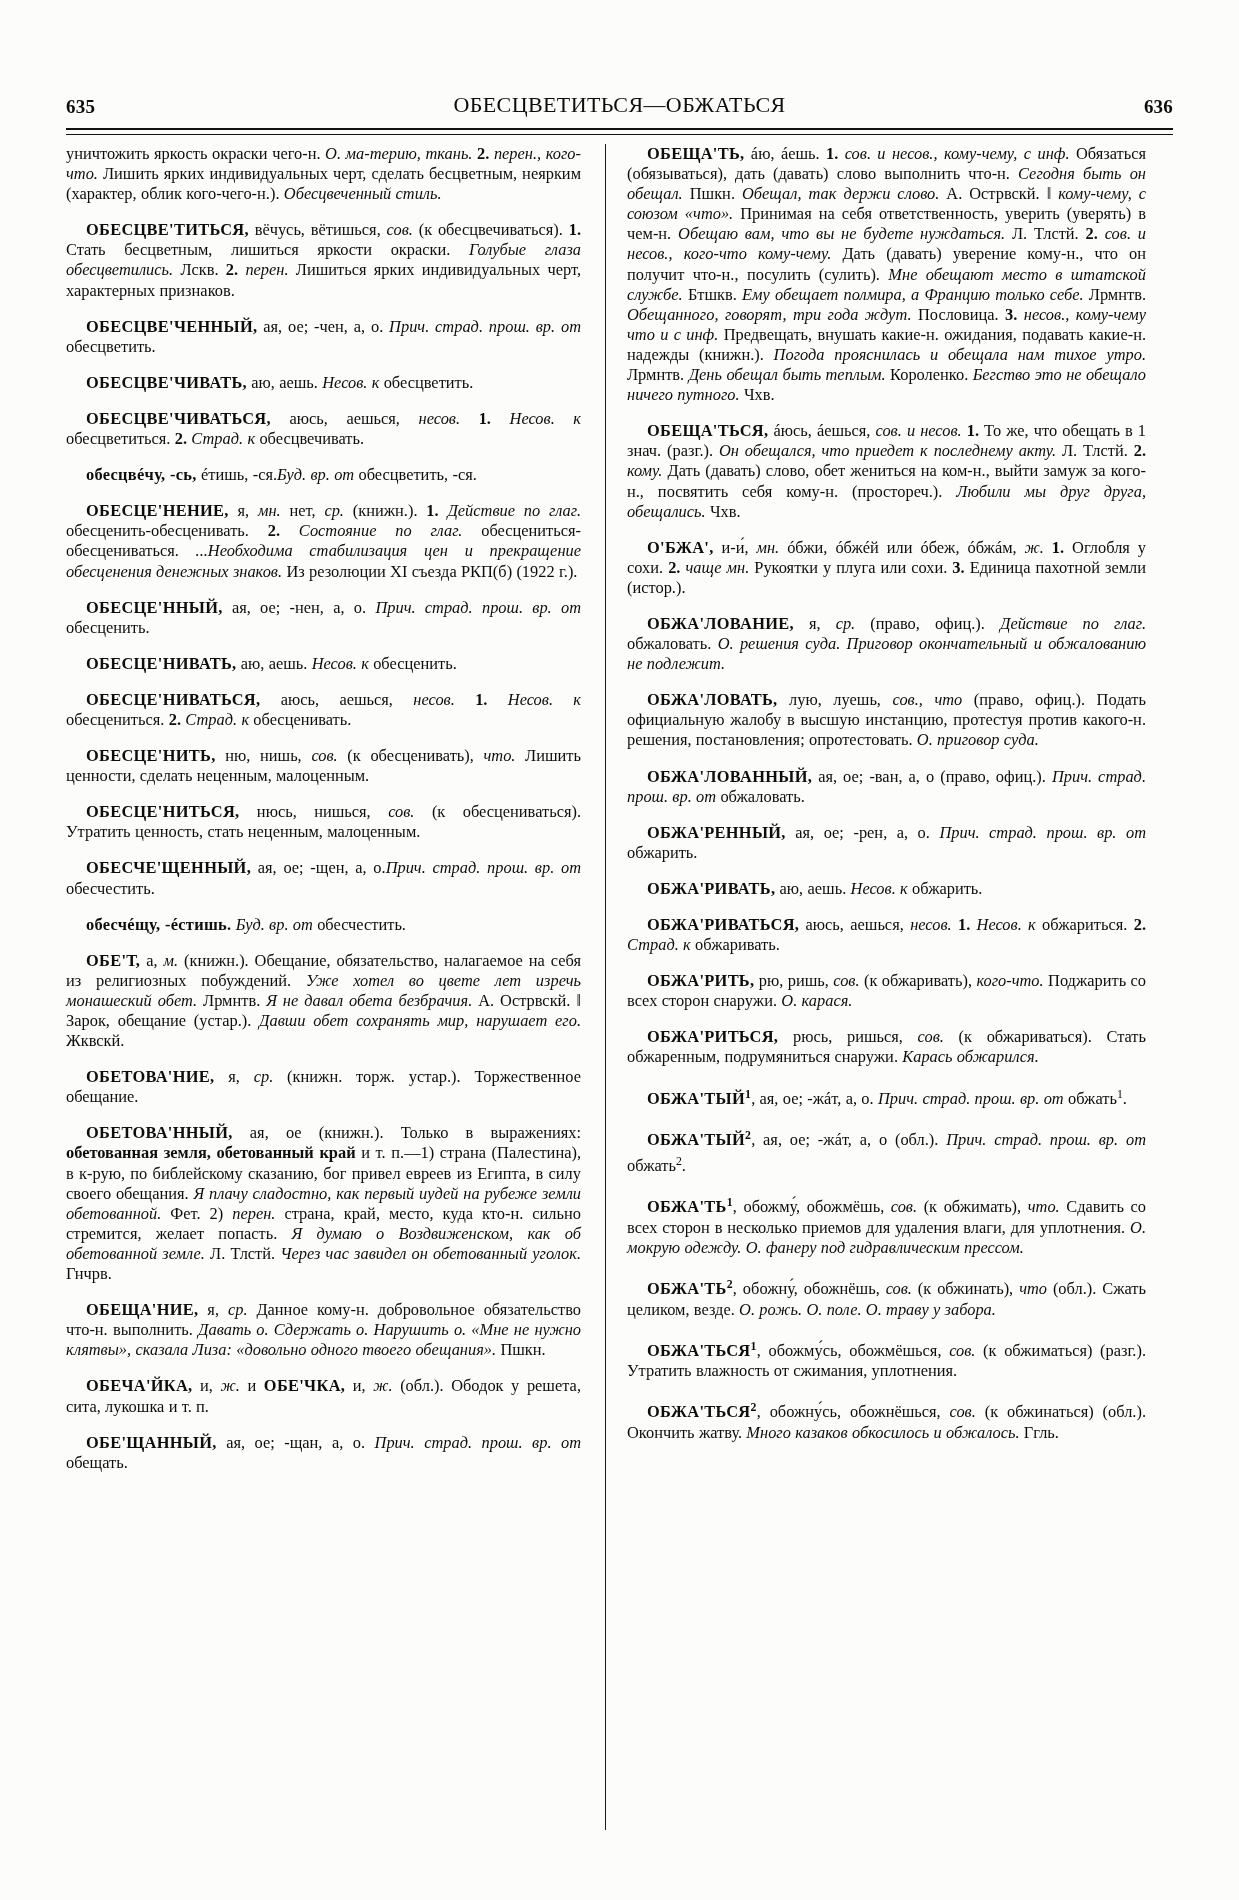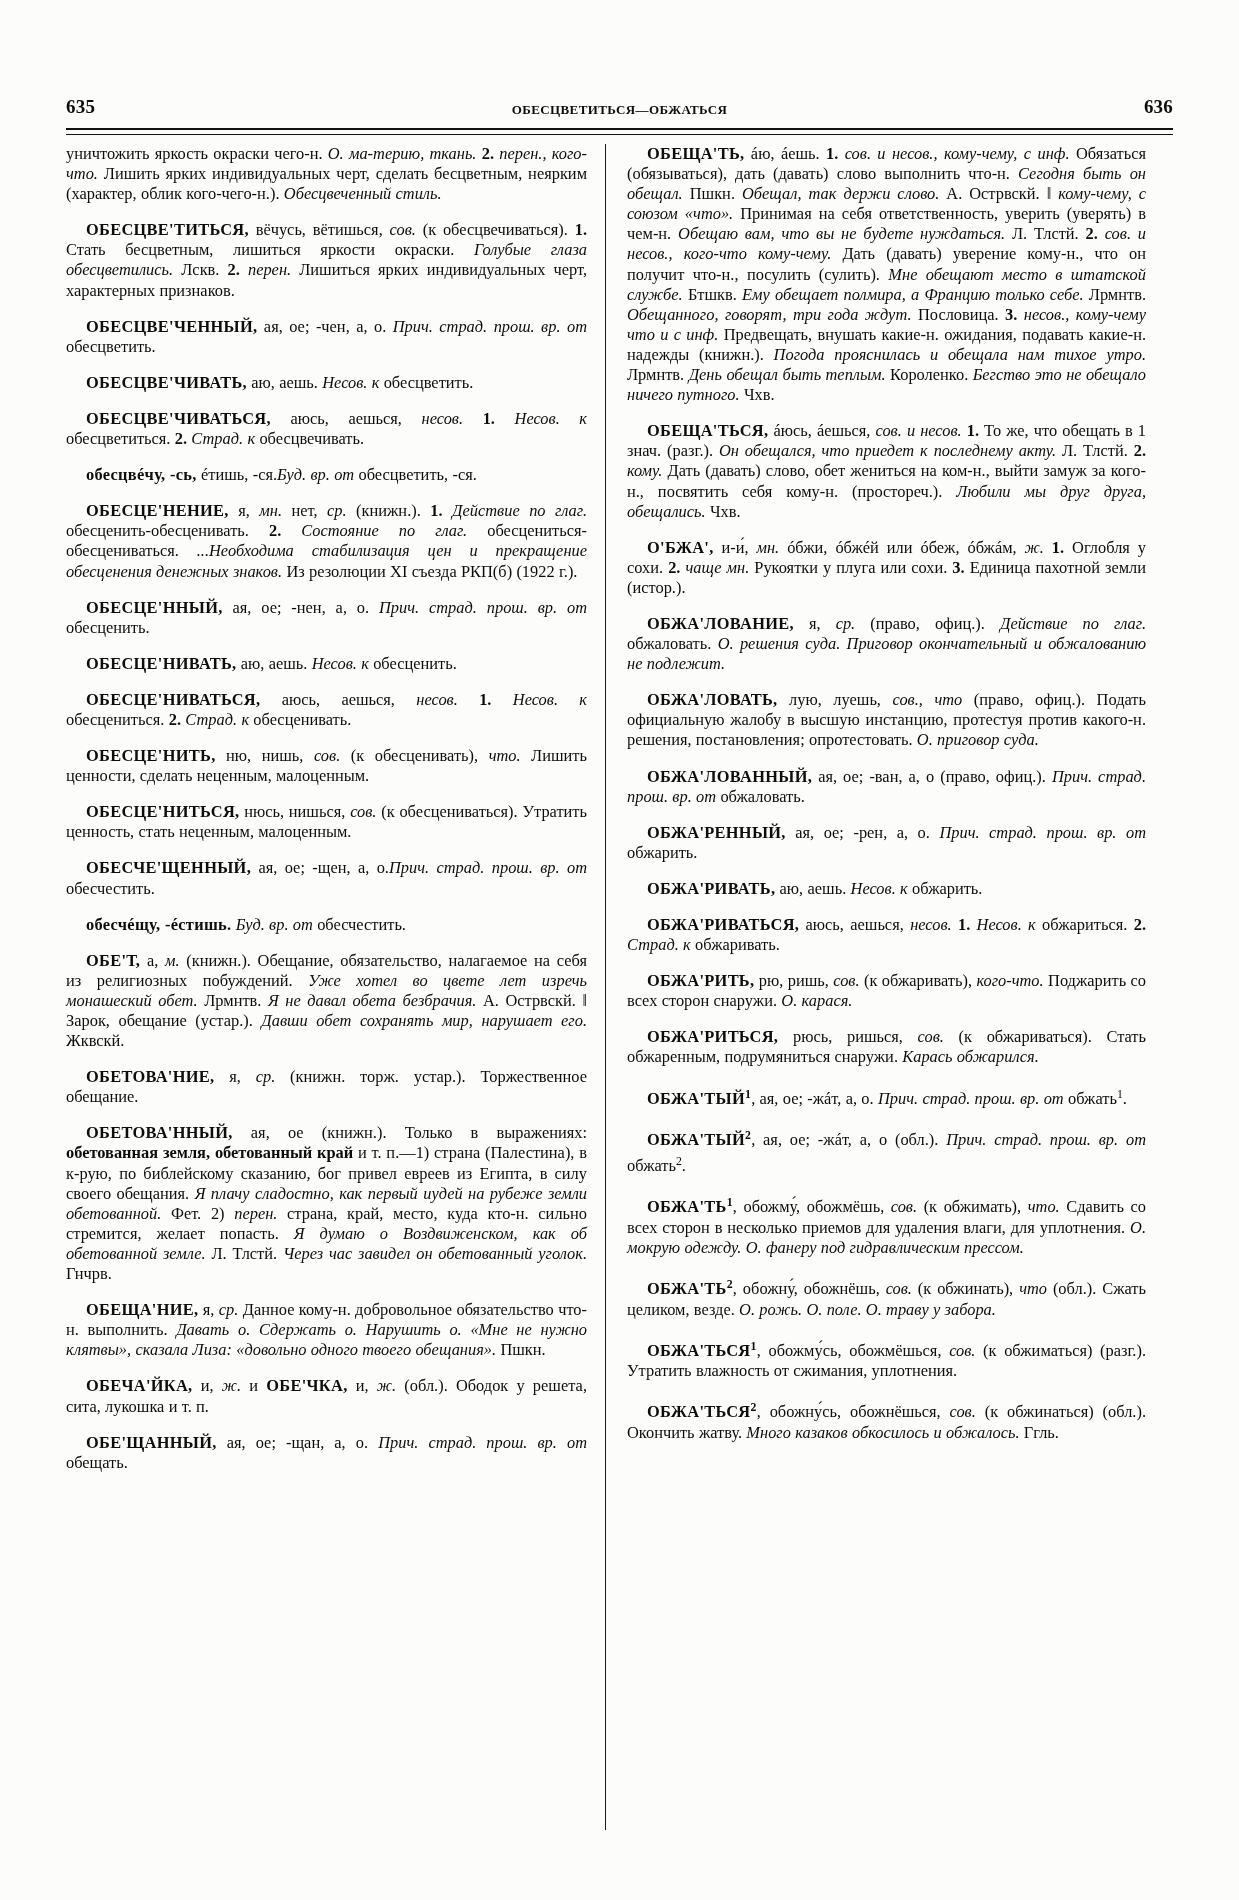--- a/index.html
+++ b/index.html
@@ -32,22 +32,22 @@
     justify-content: space-between;
     font-weight: bold;
     letter-spacing: 0.2px;
   }
   .folio {
     font-size: 19px;
     font-weight: bold;
     font-family: "Liberation Serif", "DejaVu Serif", serif;
   }
   .head-title {
-    font-size: 13px;
-    font-weight: bold;
+    font-size: 22px;
+    font-weight: normal;
     letter-spacing: 0.4px;
   }
 
   .rule {
     position: absolute;
     left: 66px;
     right: 66px;
     top: 128px;
     height: 4px;
     border-top: 2px solid #111;
@@ -67,21 +67,21 @@
   .col {
     width: 540px;
     box-sizing: border-box;
     font-size: 16.4px;
     line-height: 20.1px;
     text-align: justify;
     text-justify: inter-word;
     hyphens: manual;
     word-spacing: 0.2px;
   }
-  .col-left  { padding-right: 18px; border-right: 1.6px solid #1a1a1a; }
+  .col-left  { padding-right: 24px; border-right: 1.6px solid #1a1a1a; }
   .col-right { padding-left: 21px; }
 
   .entry {
     margin: 0 0 0 0;
     text-indent: 20px;
   }
   .entry + .entry { margin-top: 16px; }
 
   
   .hw {            

